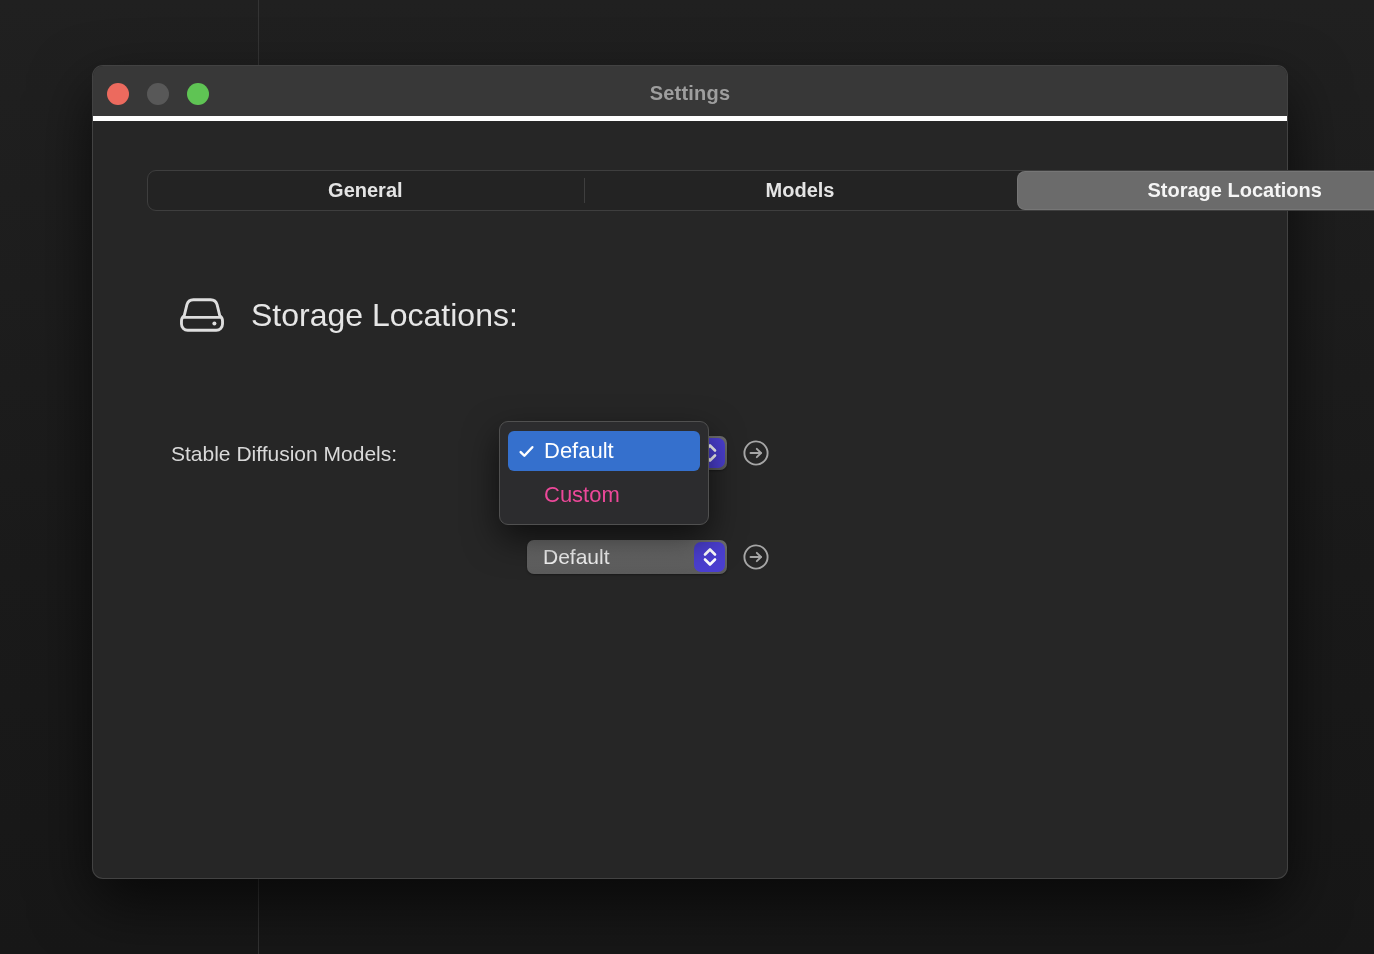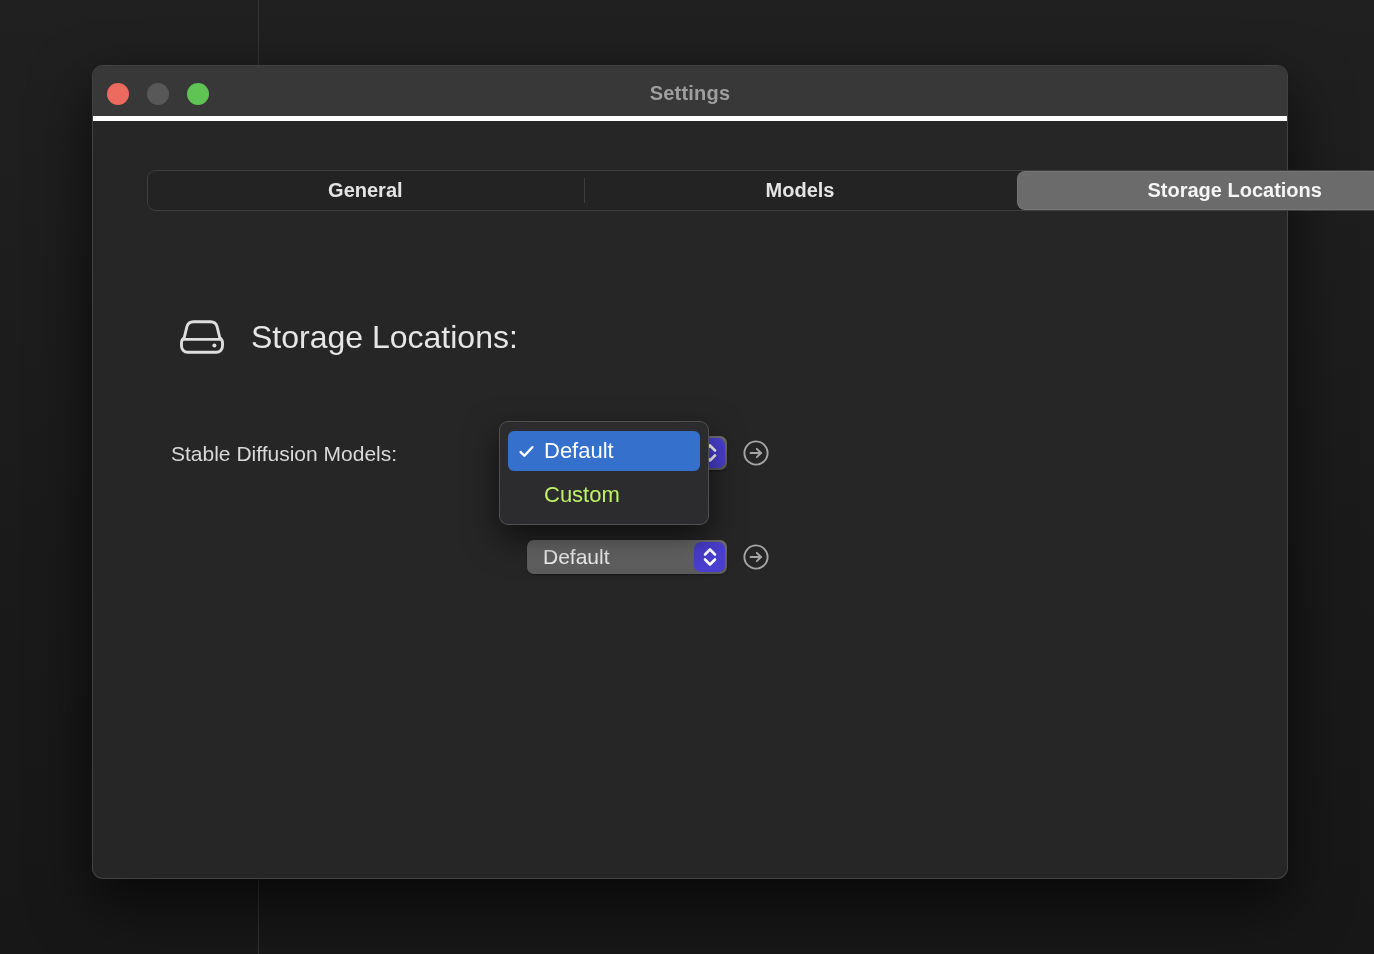--- a/index.html
+++ b/index.html
@@ -42,21 +42,21 @@
   .seg {
     flex: 1 1 0; display: flex; align-items: center; justify-content: center;
     font-size: 20px; font-weight: 600; color: #e4e4e4; cursor: default;
     border-radius: 8px;
   }
   .seg.selected { background: #6b6b6b; color: #f5f5f5; box-shadow: inset 0 0 0 1px rgba(255,255,255,0.08); text-align: center; }
   .seg-divider {
     position: absolute; left: 33.4%; top: 7px; bottom: 7px; width: 1px; background: #3e3e3e;
   }
   .heading {
-    position: absolute; left: 84px; top: 228px; display: flex; align-items: center; gap: 24px; margin-top: 22px;
+    position: absolute; left: 84px; top: 228px; display: flex; align-items: center; gap: 24px;
   }
   .heading-text { font-size: 32px; color: #e6e6e6; }
   .row-label {
     position: absolute; font-size: 21px; color: #d9d9d9; line-height: 34px; height: 34px;
   }
   .popup {
     position: absolute; width: 200px; height: 34px;
     background: linear-gradient(180deg, #6e6e6e, #5b5b5b);
     border-radius: 7px; display: flex; align-items: center;
     box-shadow: 0 1px 2px rgba(0,0,0,0.35);
@@ -72,21 +72,21 @@
   }
   .menu {
     position: absolute; left: 406px; top: 355px; width: 210px; height: 104px;
     background: #2c2c2e; border: 1px solid #505050; border-radius: 9px;
     box-shadow: 0 14px 34px rgba(0,0,0,0.6);
     padding: 9px 8px; display: flex; flex-direction: column; gap: 4px;
     z-index: 5;
   }
   .menu-item {
     height: 40px; border-radius: 6px; display: flex; align-items: center;
-    padding: 0 10px; font-size: 22px; color: #bef264; cursor: default;
+    padding: 0 10px; font-size: 22px; color: #ec4899; cursor: default;
   }
   .menu-item.highlighted { background: #3570cd; color: #ffffff; }
   .check-slot { width: 26px; display: flex; align-items: center; }
 </style>
 </head>
 <body>
 
 <div class="bg-divider"></div>
 
 <div class="window">

